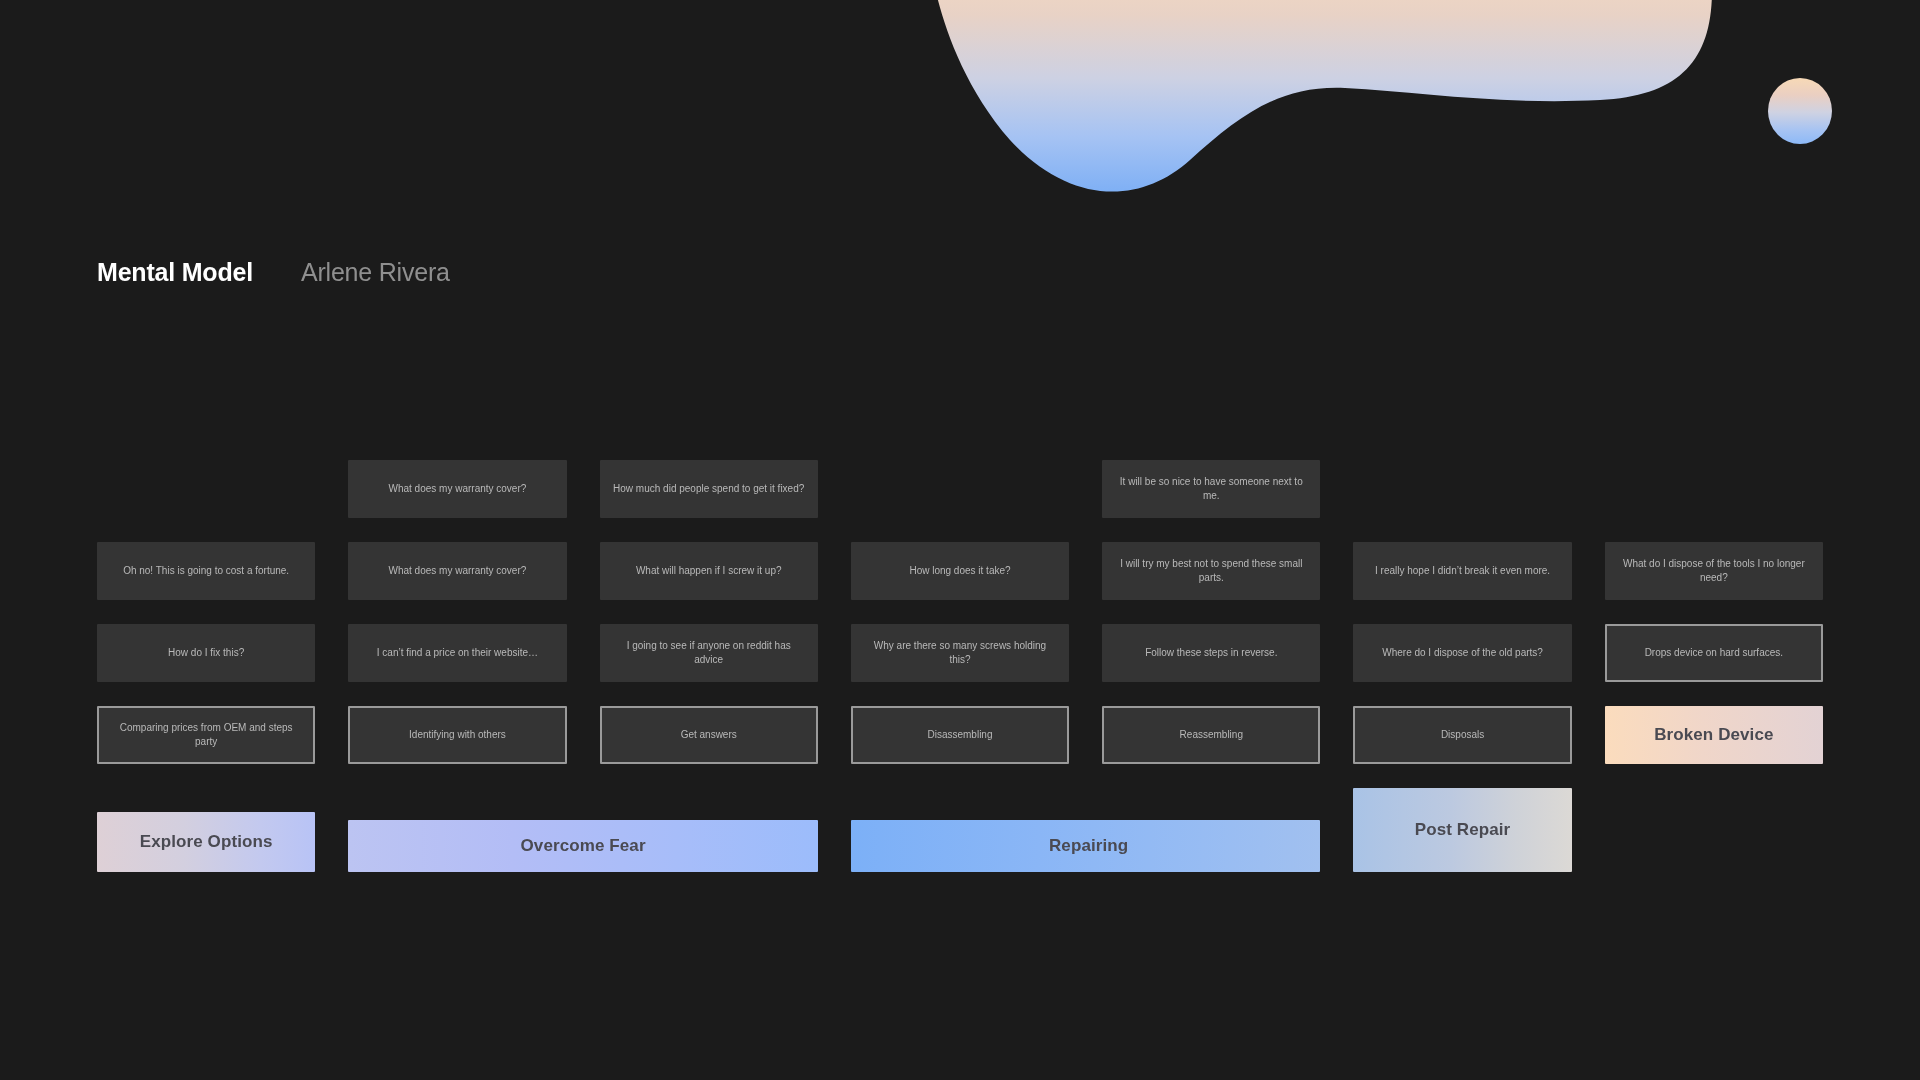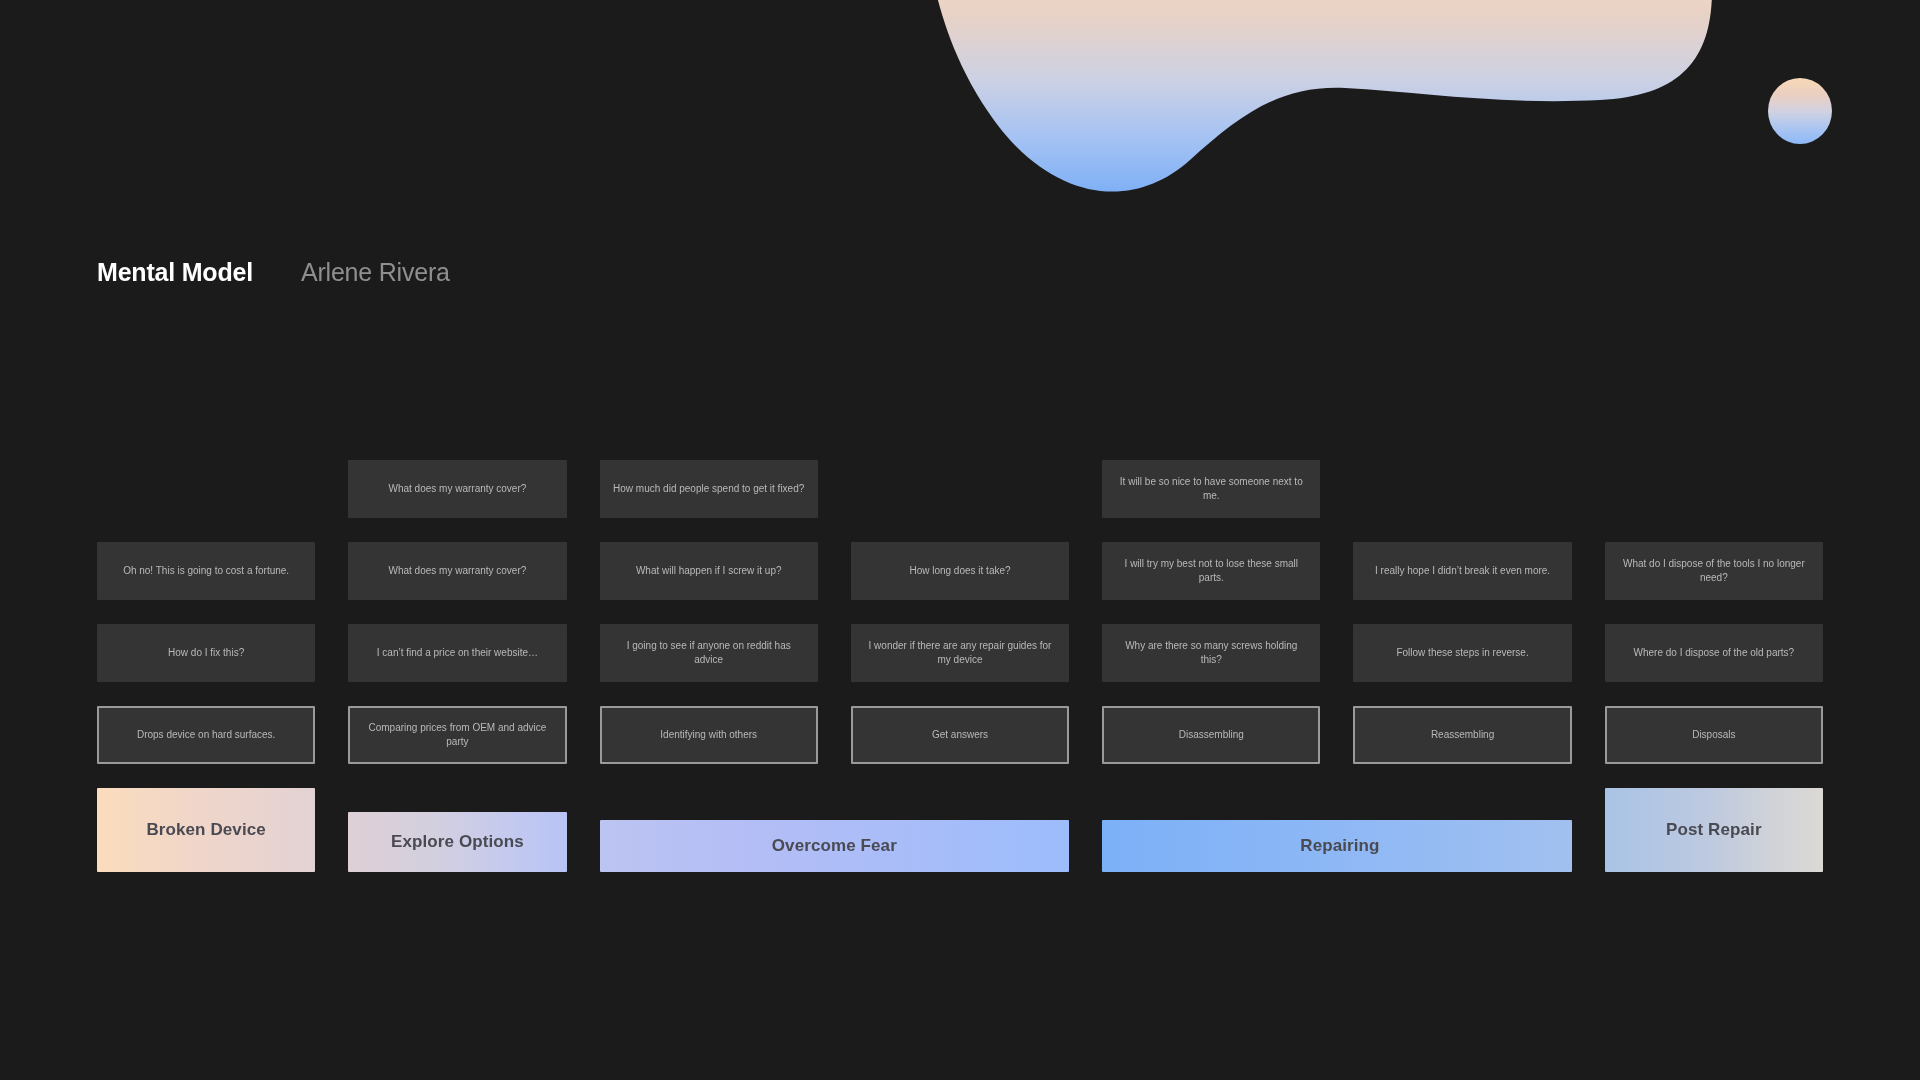--- a/index.html
+++ b/index.html
@@ -100,32 +100,31 @@
       <div class="card">What does my warranty cover?</div>
       <div class="card">How much did people spend to get it fixed?</div>
       <div class="card empty"></div>
       <div class="card">It will be so nice to have someone next to me.</div>
       <div class="card empty"></div>
       <div class="card empty"></div>
       <div class="card">Oh no! This is going to cost a fortune.</div>
       <div class="card">What does my warranty cover?</div>
       <div class="card">What will happen if I screw it up?</div>
       <div class="card">How long does it take?</div>
-      <div class="card">I will try my best not to lose these small parts.</div>
+      <div class="card">I will try my best not to spend these small parts.</div>
       <div class="card">I really hope I didn’t break it even more.</div>
       <div class="card">What do I dispose of the tools I no longer need?</div>
       <div class="card">How do I fix this?</div>
       <div class="card">I can’t find a price on their website…</div>
       <div class="card">I going to see if anyone on reddit has advice</div>
-      <div class="card">I wonder if there are any repair guides for my device</div>
       <div class="card">Why are there so many screws holding this?</div>
       <div class="card">Follow these steps in reverse.</div>
       <div class="card">Where do I dispose of the old parts?</div>
       <div class="card action">Drops device on hard surfaces.</div>
-      <div class="card action">Comparing prices from OEM and advice party</div>
+      <div class="card action">Comparing prices from OEM and steps party</div>
       <div class="card action">Identifying with others</div>
       <div class="card action">Get answers</div>
       <div class="card action">Disassembling</div>
       <div class="card action">Reassembling</div>
       <div class="card action">Disposals</div>
       <div class="phase" style="background: linear-gradient(90deg, rgb(251, 220, 189) 0%, rgb(240, 214, 201) 45%, rgb(227, 210, 212) 100%);">Broken Device</div>
       <div class="phase" style="background: linear-gradient(90deg, rgb(222, 208, 214) 0%, rgb(211, 207, 223) 40%, rgb(195, 201, 239) 75%, rgb(184, 195, 246) 100%); margin-top: 24px;">Explore Options</div>
       <div class="phase span2" style="background: linear-gradient(90deg, rgb(188, 196, 242) 0%, rgb(179, 189, 246) 35%, rgb(167, 189, 249) 70%, rgb(156, 188, 251) 100%);">Overcome Fear</div>
       <div class="phase span2" style="background: linear-gradient(90deg, rgb(124, 176, 247) 0%, rgb(138, 182, 246) 40%, rgb(151, 188, 243) 75%, rgb(161, 192, 239) 100%); padding-left: 6px;">Repairing</div>
       <div class="phase" style="background: linear-gradient(90deg, rgb(169, 195, 230) 0%, rgb(188, 201, 224) 45%, rgb(207, 210, 216) 75%, rgb(220, 217, 213) 100%);">Post Repair</div>

